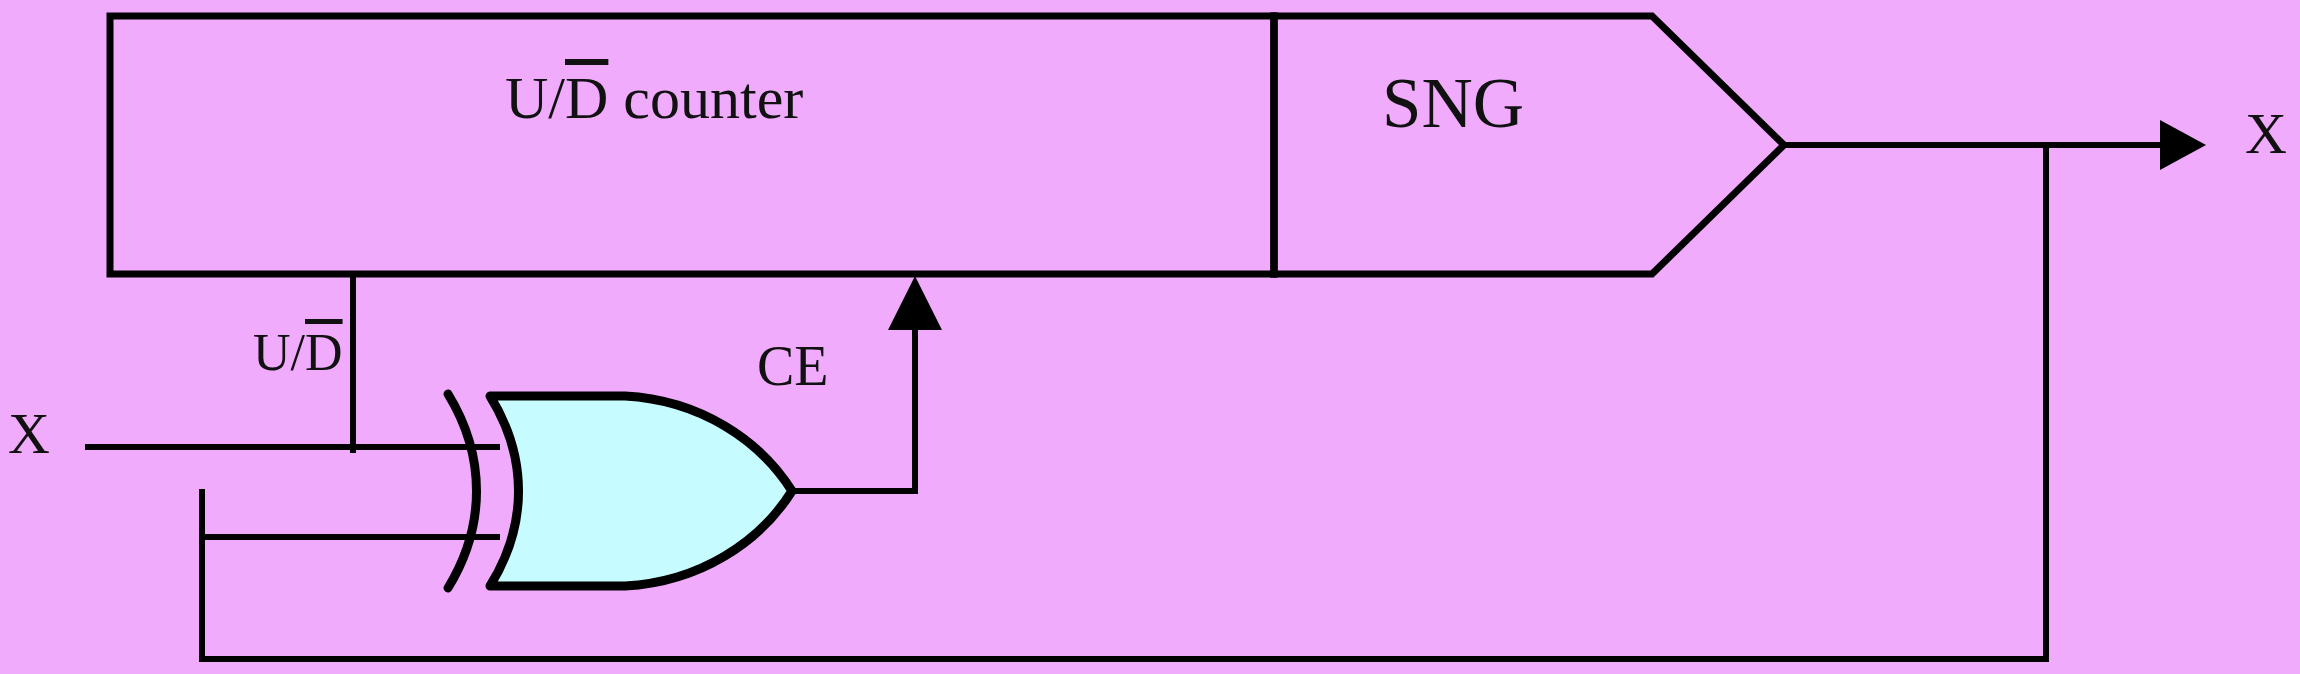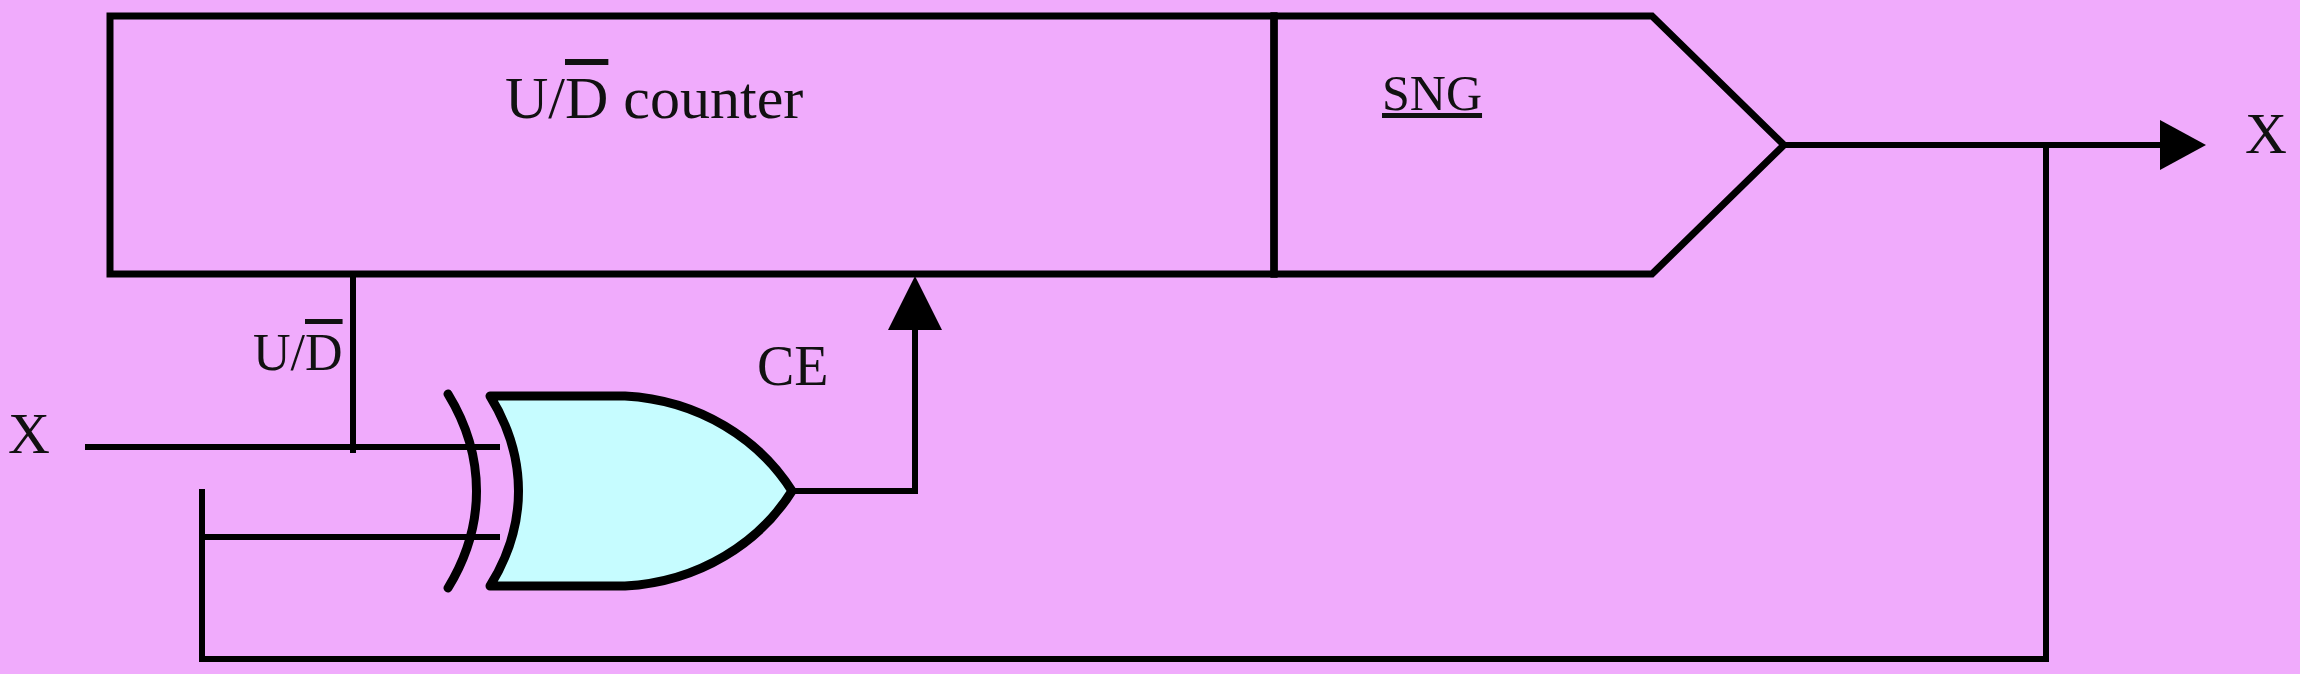--- a/index.html
+++ b/index.html
@@ -65,22 +65,21 @@
     -webkit-user-select: text;
   }
   .lbl-counter {
     left: 505px;
     top: 68px;
     font-size: 60px;
   }
   .lbl-sng {
     left: 1382px;
     top: 68px;
-    font-size: 50px;
-    text-decoration: underline;
+    font-size: 71px;
   }
   .lbl-ud {
     left: 253px;
     top: 327px;
     font-size: 52px;
     text-align: right;
   }
   .lbl-ce {
     left: 757px;
     top: 338px;

